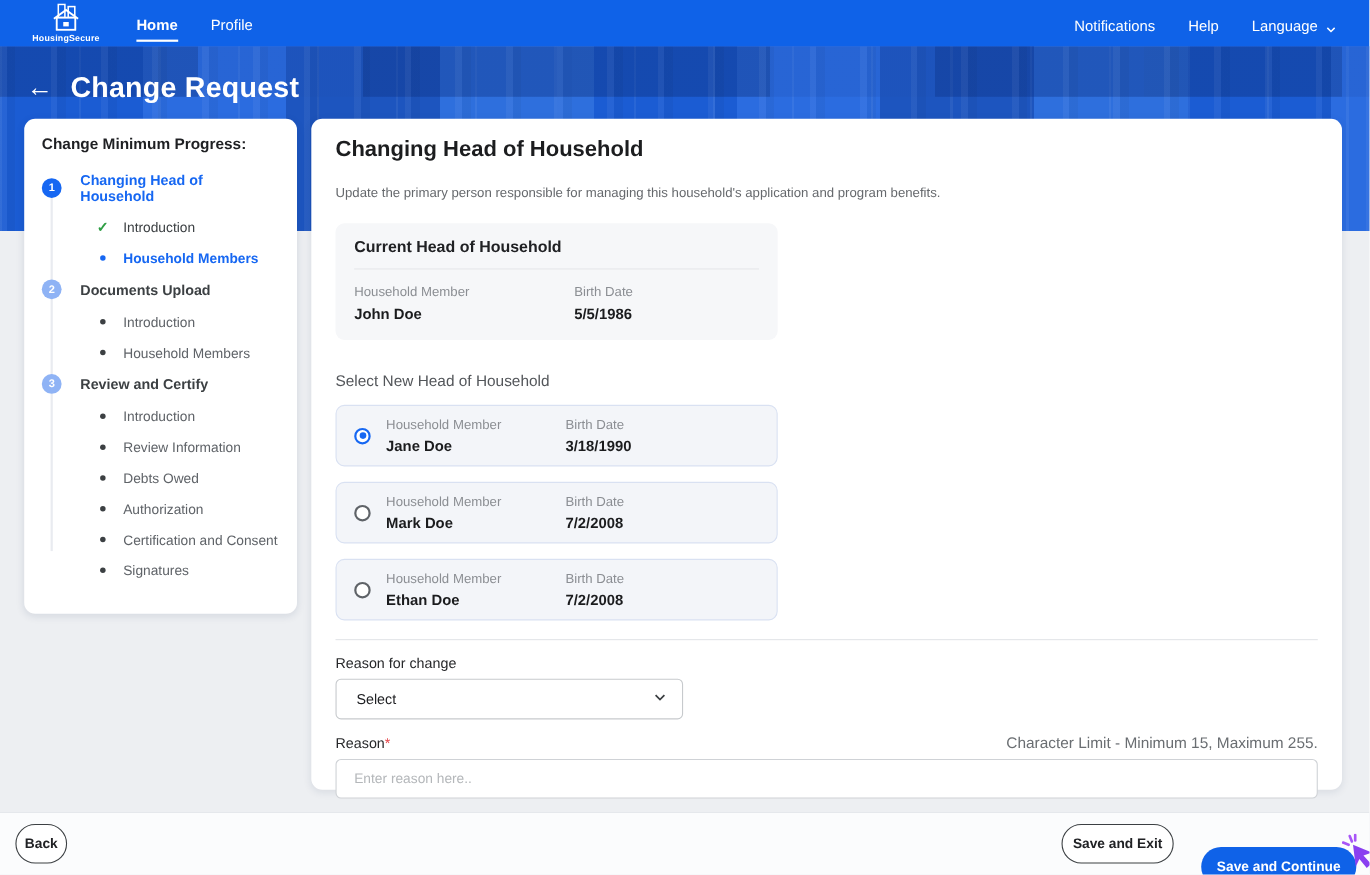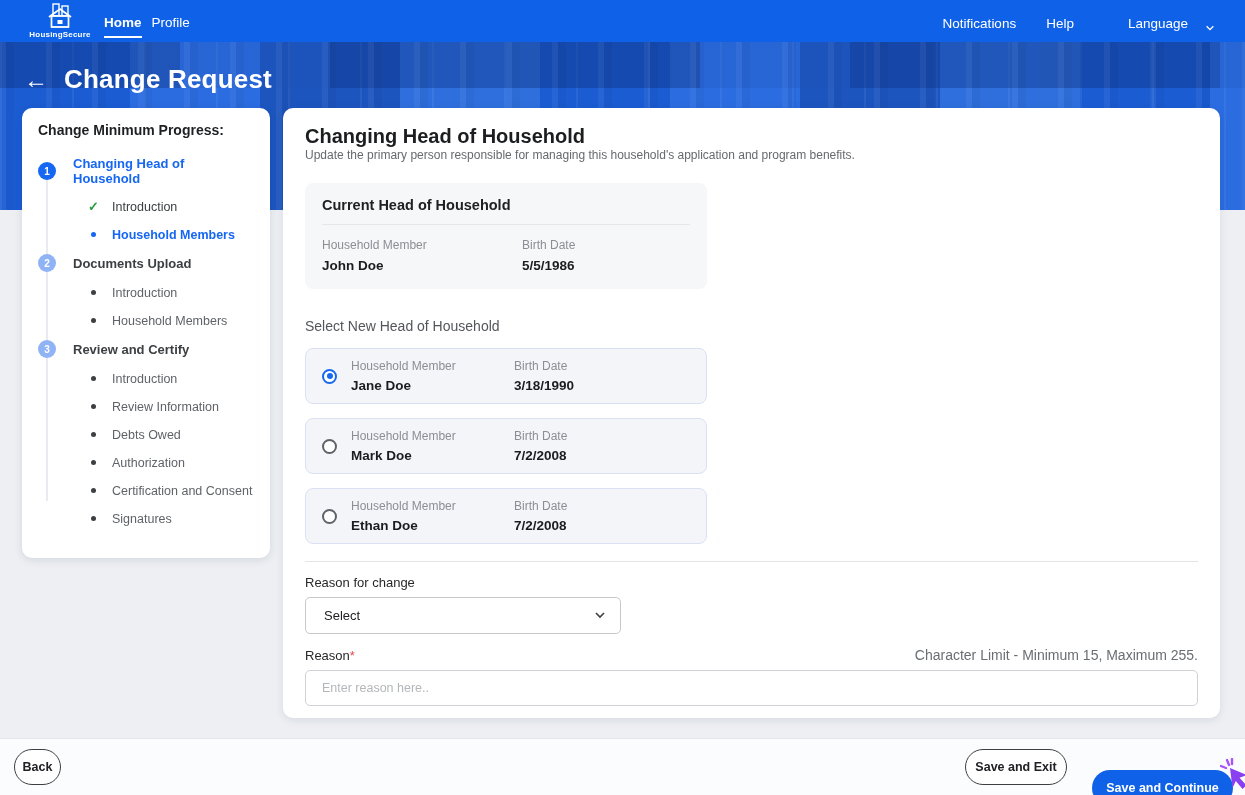--- a/index.html
+++ b/index.html
@@ -4,26 +4,26 @@
 <style>
   * { margin:0; padding:0; box-sizing:border-box; }
   html,body { width:1245px; height:795px; overflow:hidden; }
   body { font-family:"Liberation Sans", sans-serif; background:#edeff2; position:relative; }
 
   
   .navbar { position:absolute; left:0; top:0; width:1245px; height:42px; background:#0f62e8; display:flex; align-items:center; z-index:30; }
   .brand { display:flex; flex-direction:column; align-items:center; margin-left:28px; width:64px; }
   .brand svg { display:block; }
   .brand-name { color:#fff; font-size:8px; font-weight:bold; margin-top:1px; letter-spacing:.2px; }
-  .nav-links { display:flex; align-items:flex-end; gap:10px; margin-left:12px; }
+  .nav-links { display:flex; align-items:flex-end; gap:30px; margin-left:32px; }
   .nav-link { color:#fff; font-size:13.5px; text-decoration:none; cursor:pointer; padding:10px 0 6px; border-bottom:2px solid transparent; }
   .nav-link.active { font-weight:bold; border-bottom:2px solid #ffffff; }
   .nav-right { margin-left:auto; display:flex; align-items:center; gap:30px; margin-right:30px; }
   .nav-right .nav-link { border-bottom:none; }
-  .lang-wrap { display:flex; align-items:flex-end; gap:17px; cursor:pointer;margin-left:24px; }
+  .lang-wrap { display:flex; align-items:flex-end; gap:7px; cursor:pointer; }
   .chev { width:10px; height:10px; }
 
   
   .banner { position:absolute; left:0; top:42px; width:1245px; height:168px; overflow:hidden;
     background:
       repeating-linear-gradient(90deg, rgba(255,255,255,0.06) 0 2px, rgba(255,255,255,0) 2px 72px),
       repeating-linear-gradient(90deg, #1b5cd3 0 130px, #2b6ce0 130px 260px, #1d55bf 260px 400px, #2e6fdd 400px 540px),
       linear-gradient(#2266e0,#1d5ed4);
     z-index:1; }
   .banner::before { content:""; position:absolute; left:0; top:0; width:100%; height:46px;
@@ -53,21 +53,21 @@
   .dot.blue { background:#1667f2; }
   .check { color:#2e9e44; font-size:13px; font-weight:bold; line-height:1; }
   .sub-label { font-size:12.5px; color:#5f6368; }
   .sub-label.done { color:#3c4043; }
   .sub-label.active { color:#1667f2; font-weight:bold; }
 
   
   .main-card { position:absolute; left:283px; top:108px; width:937px; height:610px; background:#fff; border-radius:10px;
     box-shadow:0 2px 8px rgba(20,40,80,0.10); z-index:10; padding:17px 22px; }
   .main-title { font-size:20px; font-weight:bold; color:#1c1d1f; }
-  .main-subtitle { font-size:12px; color:#66696d; margin-top:0; }
+  .main-subtitle { font-size:12px; color:#66696d; margin-top:20px; }
 
   .current-box { width:402px; background:#f6f7f9; border-radius:8px; margin-top:21px; padding:14px 17px 16px; }
   .current-heading { font-size:14.5px; font-weight:bold; color:#202124; padding-bottom:11px; border-bottom:1px solid #e5e7ea; }
   .pair-row { display:flex; margin-top:13px; }
   .pair-col1 { width:200px; }
   .pair-label { font-size:12px; color:#8b8e93; }
   .pair-value { font-size:13.5px; font-weight:bold; color:#1b1c1e; margin-top:6px; }
 
   .select-heading { font-size:14px; color:#53565a; margin-top:29px; }
 

